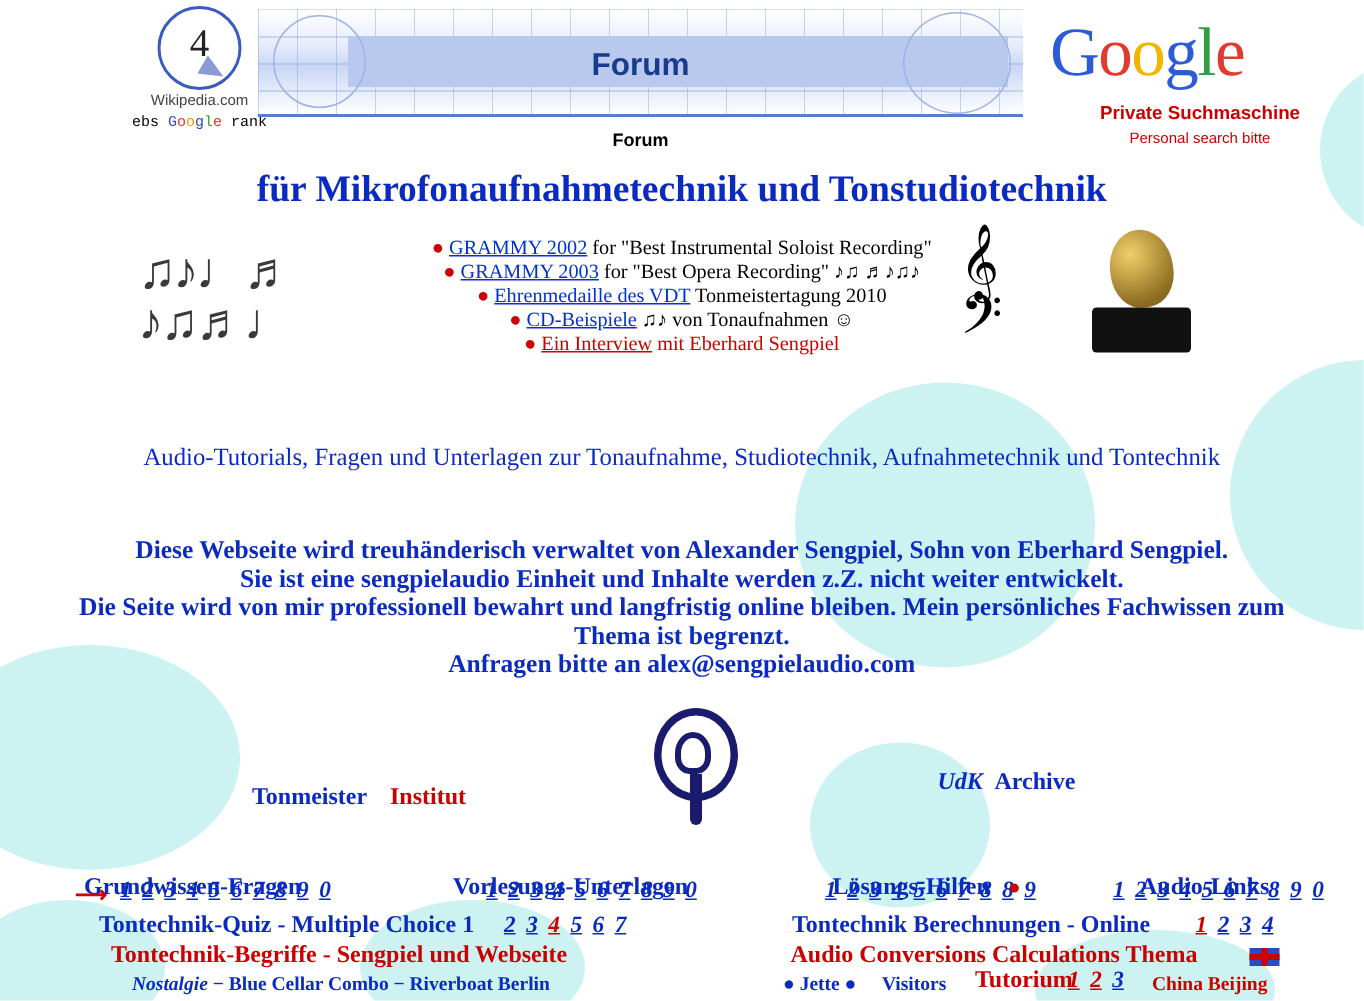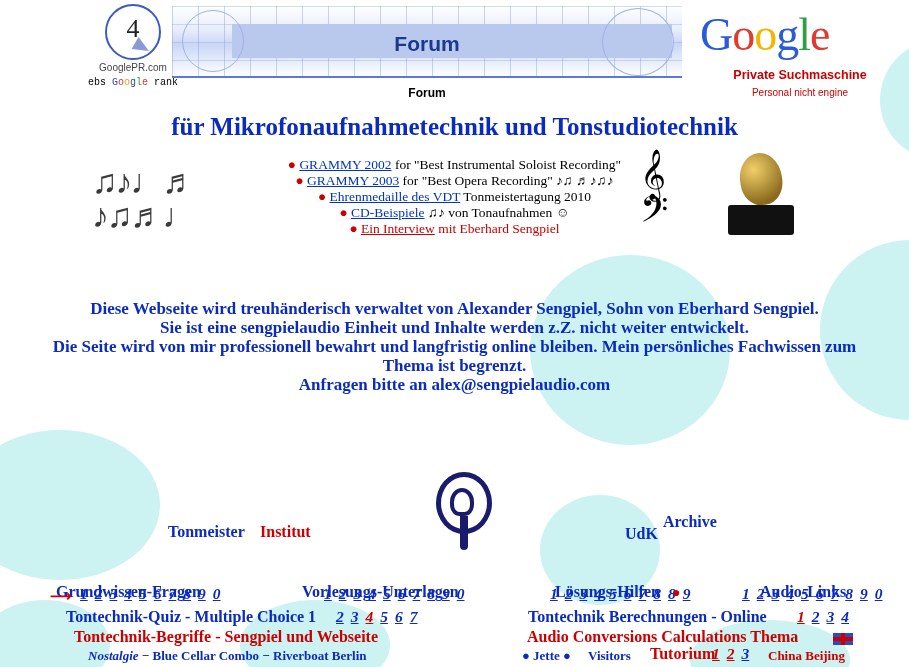--- a/index.html
+++ b/index.html
@@ -366,41 +366,41 @@
 
 <div class="content">
 
   <div class="header">
 
     <div class="gpr">
       <div class="gpr-circle">
         <span>4</span>
       </div>
       <div class="gpr-arrow"></div>
-      <div class="gpr-label">GooglePR.com</div>
+      <div class="gpr-label">Wikipedia.com</div>
       <div class="gpr-sub">
         <span>ebs </span><span class="b">G</span><span class="r">o</span><span class="y">o</span><span class="b">g</span><span class="g">l</span><span class="r">e</span><span> rank</span>
       </div>
     </div>
 
     <div class="banner">
       <div class="grid"></div>
       <div class="bar"></div>
       <div class="ring" style="left:10px;top:4px;width:60px;height:60px;"></div>
       <div class="ring" style="left:430px;top:2px;width:70px;height:66px;"></div>
       <div class="banner-title">Forum</div>
     </div>
     <div class="banner-under"></div>
     <div class="forum-cap">Forum</div>
 
     <div class="google-logo">
       <span class="b">G</span><span class="r">o</span><span class="y">o</span><span class="b">g</span><span class="g">l</span><span class="r">e</span>
     </div>
     <div class="g-sub1">Private Suchmaschine</div>
-    <div class="g-sub2">Personal nicht engine</div>
+    <div class="g-sub2">Personal search bitte</div>
   </div>
 
   <div class="h1">für Mikrofonaufnahmetechnik und Tonstudiotechnik</div>
 
   <div class="awards-wrap">
 
     <div class="notes">♫♪♩♬<br>♪♫♬♩</div>
 
     <div class="clefs">𝄞<br>𝄢</div>
 
@@ -411,41 +411,42 @@
 
     <div class="awards">
       <div><span class="dot">●</span> <a href="#">GRAMMY 2002</a><span> for "Best Instrumental Soloist Recording"</span></div>
       <div><span class="dot">●</span> <a href="#">GRAMMY 2003</a><span> for "Best Opera Recording" ♪♫ ♬♪♫♪</span></div>
       <div><span class="dot">●</span> <a href="#">Ehrenmedaille des VDT</a><span> Tonmeistertagung 2010</span></div>
       <div><span class="dot">●</span> <a href="#">CD-Beispiele</a><span> ♫♪ von Tonaufnahmen  ☺</span></div>
       <div><span class="dot">●</span> <a href="#" class="red">Ein Interview</a><span class="red"> mit Eberhard Sengpiel</span></div>
     </div>
   </div>
 
+  <div class="p-center lead">Audio-Tutorials, Fragen und Unterlagen zur Tonaufnahme, Studiotechnik, Aufnahmetechnik und Tontechnik</div>
 
   <div class="p-center notice">
     <div class="blue">Diese Webseite wird treuhänderisch verwaltet von Alexander Sengpiel, Sohn von Eberhard Sengpiel.</div>
     <div class="blue">Sie ist eine sengpielaudio Einheit und Inhalte werden z.Z. nicht weiter entwickelt.</div>
     <div class="blue">Die Seite wird von mir professionell bewahrt und langfristig online bleiben. Mein persönliches Fachwissen zum</div>
     <div class="blue">Thema ist begrenzt.</div>
     <div class="mail">Anfragen bitte an alex@sengpielaudio.com</div>
   </div>
 
   <div class="ear">
     <div class="o"></div>
     <div class="i"></div>
     <div class="t"></div>
   </div>
 
   <div class="links">
 
     <div class="row" style="height:28px;">
       <div class="cell hdr" style="left:168px;top:18px;"><span class="blue">Tonmeister</span></div>
       <div class="cell hdr" style="left:260px;top:18px;"><span class="red">Institut</span></div>
-      <div class="cell hdr" style="left:625px;top:20px;"><span class="blue">UdK</span></div>
+      <div class="cell hdr" style="left:625px;top:8px;font-style:italic;"><span class="blue">UdK</span></div>
       <div class="cell hdr" style="left:663px;top:8px;"><span class="blue">Archive</span></div>
     </div>
 
     <div class="row" style="height:24px;">
       <div class="cell hdr blue" style="left:56px;top:50px;">Grundwissen-Fragen</div>
       <div class="cell hdr blue" style="left:302px;top:50px;">Vorlesungs-Unterlagen</div>
       <div class="cell hdr blue" style="left:555px;top:50px;">Lösungs-Hilfen</div>
       <div class="cell hdr blue" style="left:760px;top:50px;">Audio-Links</div>
     </div>
 

